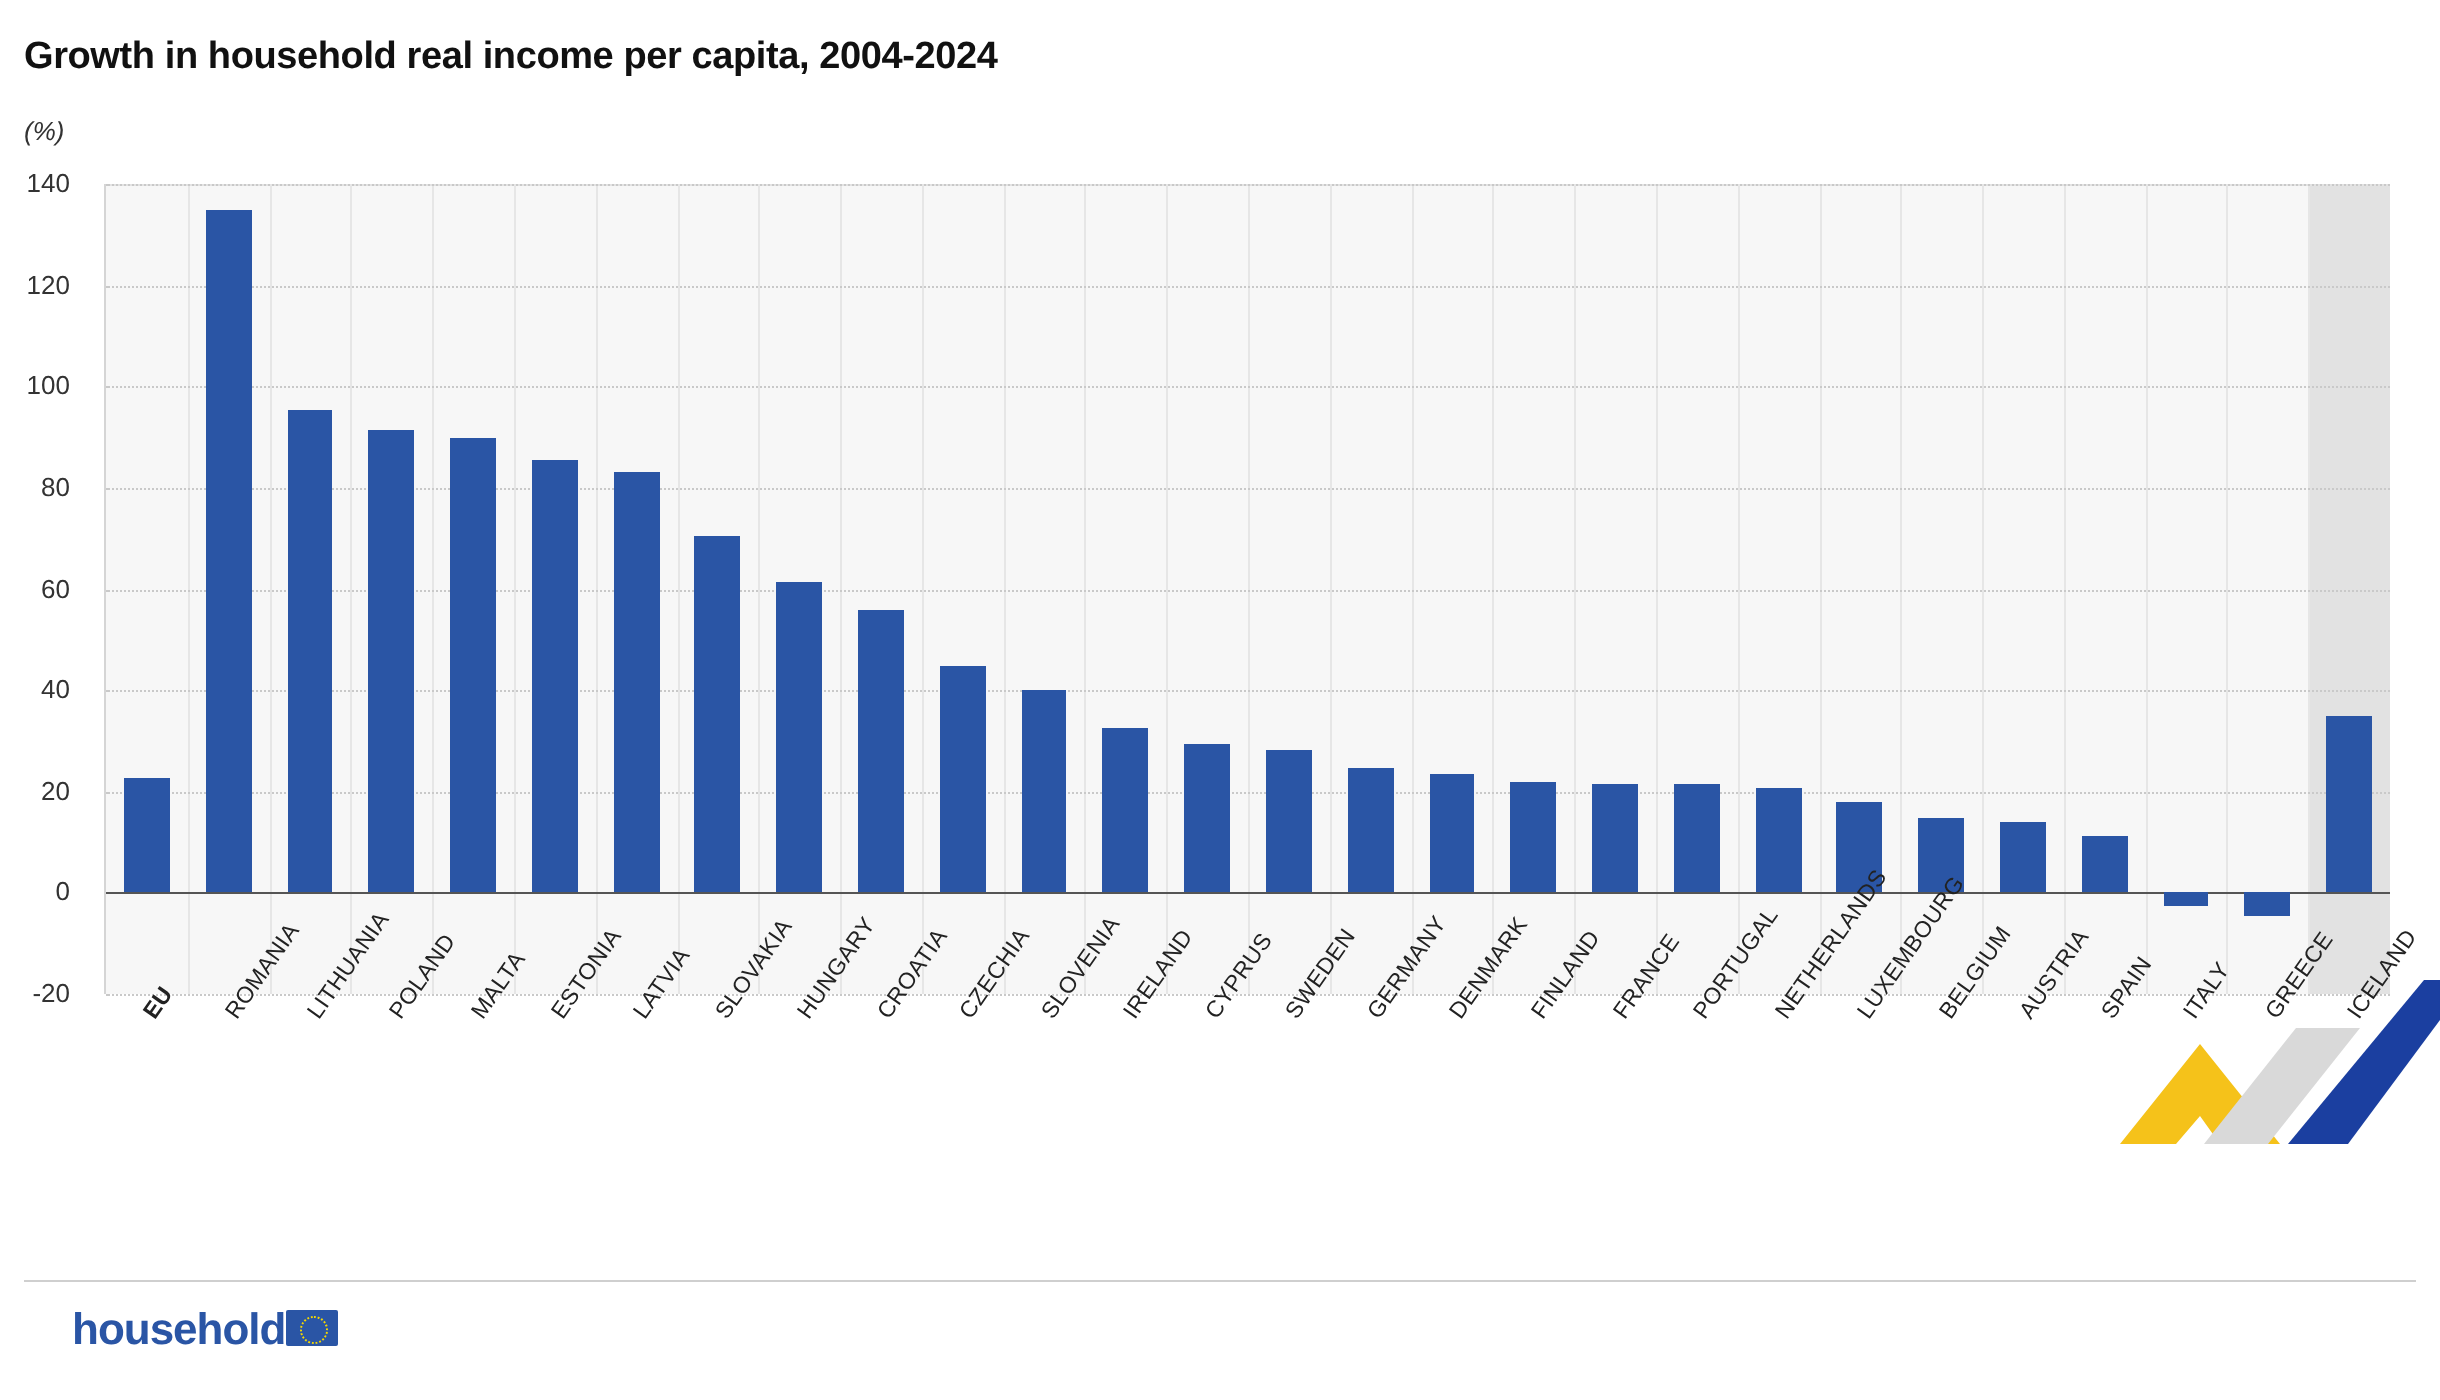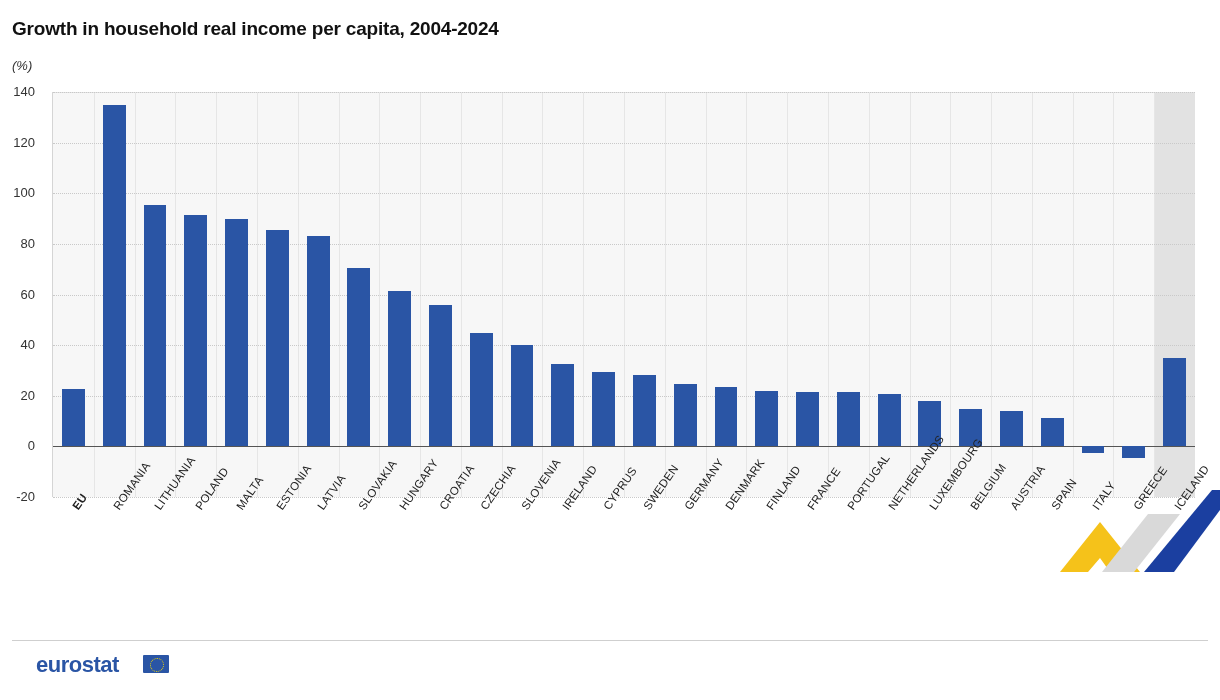--- a/index.html
+++ b/index.html
@@ -244,21 +244,21 @@
       <div class="bar" title="LUXEMBOURG: 17.8%" style="left: 865.473px; top: 309.319px; width: 22.84px; height: 45.0562px; background: rgb(42, 85, 165);"></div>
       <div class="bar" title="BELGIUM: 14.9%" style="left: 906.259px; top: 316.659px; width: 22.84px; height: 37.7156px; background: rgb(42, 85, 165);"></div>
       <div class="bar" title="AUSTRIA: 13.8%" style="left: 947.044px; top: 319.444px; width: 22.84px; height: 34.9312px; background: rgb(42, 85, 165);"></div>
       <div class="bar" title="SPAIN: 11.1%" style="left: 987.83px; top: 326.278px; width: 22.84px; height: 28.0969px; background: rgb(42, 85, 165);"></div>
       <div class="bar" title="ITALY: -2.6%" style="left: 1028.62px; top: 354.375px; width: 22.84px; height: 6.58125px; background: rgb(42, 85, 165);"></div>
       <div class="bar" title="GREECE: -4.4%" style="left: 1069.4px; top: 354.375px; width: 22.84px; height: 11.1375px; background: rgb(42, 85, 165);"></div>
       <div class="bar" title="ICELAND: 34.9%" style="left: 1110.19px; top: 266.034px; width: 22.84px; height: 88.3406px; background: rgb(42, 85, 165);"></div>
     </div>
 
   <div class="footer-rule"></div>
-  <div class="eurostat-logo">eurostat</div>
+  <div class="eurostat-logo">household</div>
   <div class="eu-flag">
       <div class="stars"></div>
     </div>
 
   <div class="ribbon">
     <svg width="180" height="120" viewBox="0 0 180 120">
       <polygon points="20,120 60,70 100,120 70,120 60,106 48,120" fill="#f5c21a"></polygon>
       <polygon points="62,120 108,62 140,62 94,120" fill="#d9d9d9"></polygon>
       <polygon points="104,120 172,38 180,38 180,58 134,120" fill="#1b3fa0"></polygon>
     </svg>

